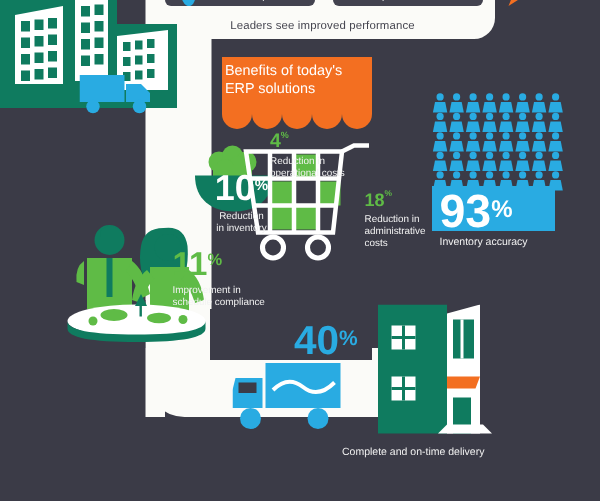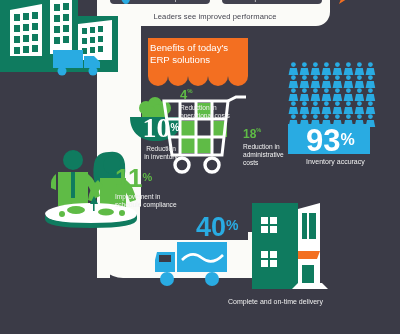--- a/index.html
+++ b/index.html
@@ -77,37 +77,37 @@
   .big{font-weight:700;line-height:1;}
   .pct{font-weight:700;}
   .cap{font-size:6.6px;line-height:8.2px;}
 
   #s12{left:180px;top:85px;width:72px;color:#5fbb46;}
   #s12 .big{font-size:13px;}
   #s12 .pct{font-size:6px;vertical-align:super;}
   #s12 .cap{color:#f2f2f2;margin-top:1px;}
 
   #s10{left:130px;top:114px;width:62px;text-align:center;color:#ffffff;}
-  #s10 .big{font-size:28px;font-family:Liberation Serif, serif;}
+  #s10 .big{font-size:24px;}
   #s10 .pct{font-size:10px;vertical-align:super;}
   #s10 .cap{color:#f2f2f2;margin-top:3px;}
 
   #s15{left:243px;top:124px;width:56px;color:#5fbb46;}
   #s15 .big{font-size:12px;}
   #s15 .pct{font-size:5.6px;vertical-align:super;}
   #s15 .cap{color:#f2f2f2;margin-top:1px;}
 
-  #s93{left:293px;top:125px;width:82px;color:#ffffff;margin-left:13px;}
+  #s93{left:293px;top:125px;width:82px;color:#ffffff;}
   #s93 .big{font-size:31px;}
   #s93 .pct{font-size:16px;vertical-align:super;}
   #s93 .cap{color:#f2f2f2;margin-top:2px;font-size:7px;}
   #s93-band{left:288px;top:124px;width:82px;height:30px;background:#29abe2;}
 
   #s11{left:115px;top:165px;width:88px;color:#5fbb46;}
-  #s11 .big{font-size:26px;}
+  #s11 .big{font-size:22px;}
   #s11 .pct{font-size:11px;vertical-align:super;}
   #s11 .cap{color:#f2f2f2;margin-top:2px;}
 
   #s90{left:196px;top:214px;width:80px;color:#29abe2;}
   #s90 .big{font-size:27px;}
   #s90 .pct{font-size:14px;vertical-align:super;}
   #s90-cap{left:228px;top:298px;width:150px;color:#f0f0f0;font-size:7px;}
 
   
   #people{left:36px;top:148px;width:118px;height:88px;}

